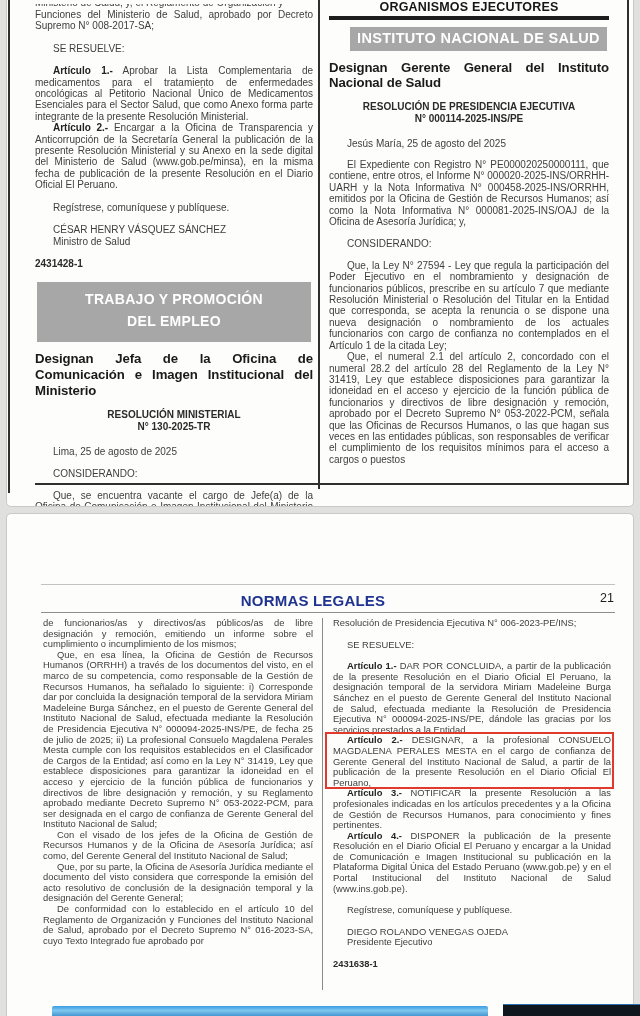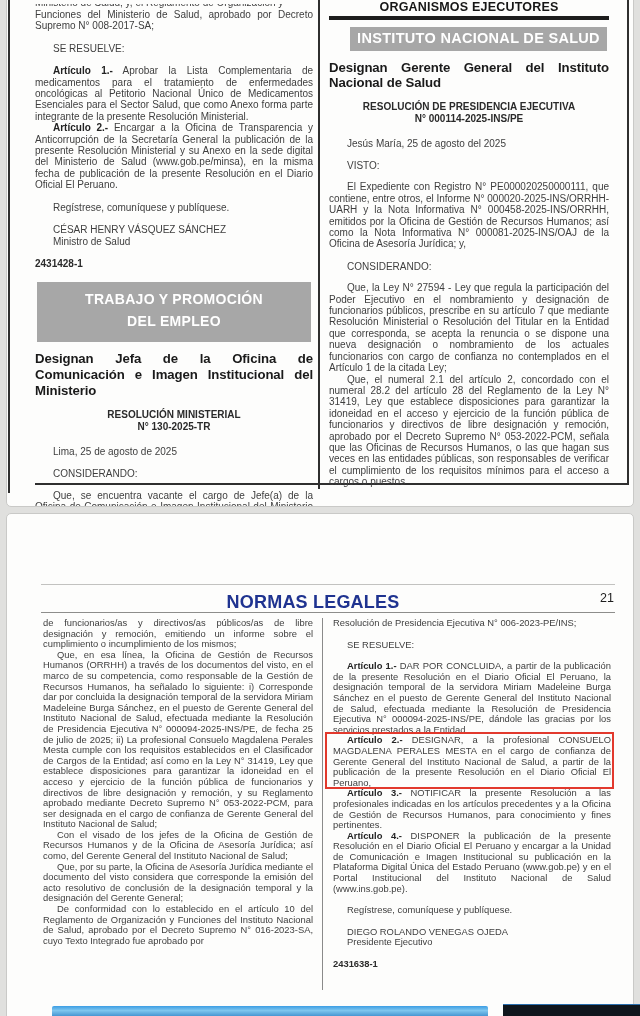--- a/index.html
+++ b/index.html
@@ -48,21 +48,21 @@
   .article-title{font-weight:bold;font-size:13.2px;line-height:15.6px;color:#1a1a1a;text-align:justify;letter-spacing:-.1px;}
   .res{font-weight:bold;font-size:10px;line-height:11.8px;text-align:center;color:#2a2a2a;}
   
   .gz-header{
     position:absolute;left:34px;top:70px;width:574px;height:29px;
     border-top:1px solid #c2c2c0;border-bottom:1.5px solid #8d8d8b;
   }
   .masthead{position:absolute;left:4px;top:5px;display:flex;align-items:center;gap:5px;}
   .brand{color:var(--brand-red);font-weight:bold;font-size:11.5px;letter-spacing:-.2px;}
   .issue-date{font-size:8.8px;color:#4e4e4e;}
-  .section-title{position:absolute;left:0;right:30px;top:7px;text-align:center;color:var(--section-navy);font-weight:bold;font-size:18px;letter-spacing:.2px;}
+  .section-title{position:absolute;left:0;right:30px;top:7px;text-align:center;color:var(--section-navy);font-weight:bold;font-size:15px;letter-spacing:.2px;}
   .page-number{position:absolute;right:1px;top:6px;font-weight:normal;font-size:12.5px;color:#1e1e1e;}
   .col-divider{position:absolute;left:315px;top:104px;width:1px;height:372px;background:#8a8a8a;}
   
   .hl-wrap{position:relative;}
   .hl-box{position:absolute;left:-8px;right:-3px;top:-3px;bottom:-1px;border:2.5px solid var(--highlight-box-red);pointer-events:none;}
   
   .bar-blue{position:absolute;left:52px;top:1006px;width:436px;height:10px;border-radius:2px 2px 0 0;
     background:linear-gradient(180deg,#3b9de4 0%,#7ec6ee 45%,#4796d2 100%);}
   .bar-navy{position:absolute;left:503px;top:1004px;width:137px;height:12px;
     background:#10161d;border-top:1.5px solid #2a6fae;}
@@ -109,21 +109,20 @@
     <div class="col body-lg" style="left:322px;top:3px;width:280px;">
       <div class="section-head">ORGANISMOS EJECUTORES</div>
       <div class="double-rule"></div>
       <div class="banner one" style="margin-top:7px;margin-left:21px;">INSTITUTO NACIONAL DE SALUD</div>
       <h2 class="article-title" style="margin-top:9px;">Designan Gerente General del Instituto Nacional de Salud</h2>
       <div class="res mt-sm">
         <div>RESOLUCIÓN DE PRESIDENCIA EJECUTIVA</div>
         <div>N° 000114-2025-INS/PE</div>
       </div>
       <p class="para ind" style="margin-top:13px;">Jesús María, 25 de agosto del 2025</p>
-      <p class="para ind mt">VISTO:</p>
       <p class="para ind mt-sm">El Expediente con Registro N° PE000020250000111, que contiene, entre otros, el Informe N° 000020-2025-INS/​ORRHH-UARH y la Nota Informativa N° 000458-2025-INS/​ORRHH, emitidos por la Oficina de Gestión de Recursos Humanos; así como la Nota Informativa N° 000081-2025-INS/​OAJ de la Oficina de Asesoría Jurídica; y,</p>
       <p class="para ind mt">CONSIDERANDO:</p>
       <p class="para ind mt-sm">Que, la Ley N° 27594 - Ley que regula la participación del Poder Ejecutivo en el nombramiento y designación de funcionarios públicos, prescribe en su artículo 7 que mediante Resolución Ministerial o Resolución del Titular en la Entidad que corresponda, se acepta la renuncia o se dispone una nueva designación o nombramiento de los actuales funcionarios con cargo de confianza no contemplados en el Artículo 1 de la citada Ley;</p>
       <p class="para ind">Que, el numeral 2.1 del artículo 2, concordado con el numeral 28.2 del artículo 28 del Reglamento de la Ley N° 31419, Ley que establece disposiciones para garantizar la idoneidad en el acceso y ejercicio de la función pública de funcionarios y directivos de libre designación y remoción, aprobado por el Decreto Supremo N° 053-2022-PCM, señala que las Oficinas de Recursos Humanos, o las que hagan sus veces en las entidades públicas, son responsables de verificar el cumplimiento de los requisitos mínimos para el acceso a cargos o puestos</p>
     </div>
   </div>
 
   <div class="page-card bottom-card">
 
     <div class="gz-header">

